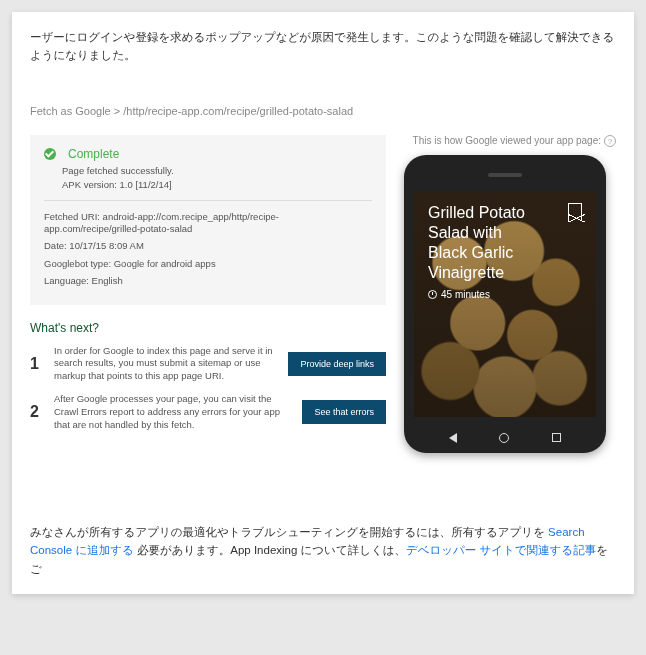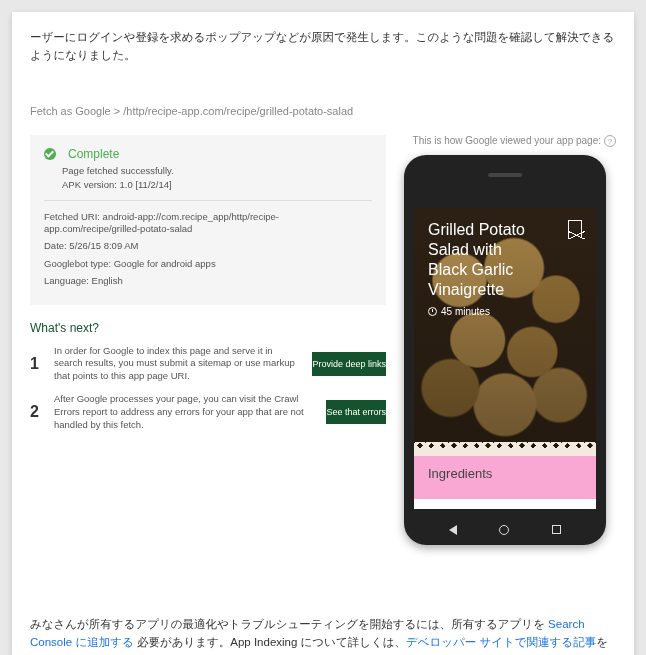--- a/index.html
+++ b/index.html
@@ -17,23 +17,23 @@
     .check-icon { width: 12px; height: 12px; background: #4CAF50; border-radius: 50%; position: relative; }
     .check-icon::after { content: ""; position: absolute; left: 3px; top: 1px; width: 3px; height: 6px; border: solid #fff; border-width: 0 2px 2px 0; transform: rotate(45deg); }
     .status-text { color: #4CAF50; font-size: 12px; }
     .status-sub { font-size: 9.5px; color: #555; margin-left: 18px; margin-bottom: 3px; }
     .divider { border: none; border-top: 1px solid #ddd; margin: 10px 0; }
     .meta-line { font-size: 9.5px; color: #555; margin-bottom: 5px; line-height: 1.3; }
     .whats-next { font-size: 12px; color: #14532d; margin: 16px 0 10px; }
     .step-row { display: flex; align-items: center; gap: 10px; margin-bottom: 10px; }
     .step-num { font-size: 16px; font-weight: bold; color: #333; width: 14px; }
     .step-text { font-size: 9.5px; color: #555; flex: 1; line-height: 1.35; }
-    .step-btn { background: #14532d; color: #fff; font-size: 9px; padding: 7px 0; border: none; cursor: pointer; text-align: center; white-space: nowrap; }
+    .step-btn { background: #0c4a6e; color: #fff; font-size: 9px; padding: 7px 12px; border: none; cursor: pointer; text-align: center; white-space: nowrap; }
     
-    .phone { width: 202px; height: 390px; background: #222; border-radius: 22px; padding: 53px 10px 36px; position: relative; box-shadow: 0 3px 10px rgba(0,0,0,0.35); }
+    .phone { width: 202px; height: 298px; background: #222; border-radius: 22px; padding: 36px 10px 36px; position: relative; box-shadow: 0 3px 10px rgba(0,0,0,0.35); }
     .phone-speaker { position: absolute; top: 18px; left: 50%; transform: translateX(-50%); width: 34px; height: 4px; background: #444; border-radius: 2px; }
     .phone-screen { width: 100%; height: 100%; background: #fff; position: relative; overflow: hidden; }
     .recipe-hero { height: 240px; background: linear-gradient(rgba(60,40,20,0.15), rgba(30,20,10,0.55)), radial-gradient(circle at 25% 30%, #c9a05a 12%, transparent 13%), radial-gradient(circle at 55% 25%, #b8924e 14%, transparent 15%), radial-gradient(circle at 78% 38%, #a8823f 11%, transparent 12%), radial-gradient(circle at 35% 55%, #c39a54 15%, transparent 16%), radial-gradient(circle at 65% 60%, #b08844 13%, transparent 14%), radial-gradient(circle at 20% 75%, #9e7a3a 12%, transparent 13%), radial-gradient(circle at 50% 82%, #c9a05a 14%, transparent 15%), radial-gradient(circle at 80% 78%, #b8924e 11%, transparent 12%), #2a1f14; position: relative; padding: 12px 14px; color: #fff; }
     .bookmark { position: absolute; top: 12px; right: 14px; width: 14px; height: 18px; border: 1.5px solid #fff; border-bottom: none; }
     .bookmark::after { content: ""; position: absolute; bottom: -6px; left: -1.5px; width: 0; height: 0; border-left: 8.5px solid transparent; border-right: 8.5px solid transparent; border-top: 6px solid #fff; opacity: 0; }
     .bookmark::before { content: ""; position: absolute; bottom: -1px; left: -1.5px; width: 17px; height: 8px; background: linear-gradient(to bottom right, transparent 48%, #fff 48%, #fff 55%, transparent 55%), linear-gradient(to bottom left, transparent 48%, #fff 48%, #fff 55%, transparent 55%); }
     .recipe-title { font-size: 16px; font-weight: 300; line-height: 1.25; max-width: 110px; }
     .recipe-time { font-size: 10px; margin-top: 6px; display: flex; align-items: center; gap: 4px; }
     .clock-icon { width: 9px; height: 9px; border: 1px solid #fff; border-radius: 50%; position: relative; }
     .clock-icon::after { content: ""; position: absolute; left: 3px; top: 1px; width: 1px; height: 3px; background: #fff; }
@@ -64,21 +64,21 @@
 
       <div class="status-box">
         <div class="status-line">
           <span class="check-icon"></span>
           <span class="status-text">Complete</span>
         </div>
         <div class="status-sub">Page fetched successfully.</div>
         <div class="status-sub">APK version: 1.0 [11/2/14]</div>
         <hr class="divider">
         <div class="meta-line">Fetched URI: android-app://com.recipe_app/http/recipe-app.com/recipe/grilled-potato-salad</div>
-        <div class="meta-line">Date: 5/26/15 8:09 AM</div>
+        <div class="meta-line">Date: 10/17/15 8:09 AM</div>
         <div class="meta-line">Googlebot type: Google for android apps</div>
         <div class="meta-line">Language: English</div>
       </div>
 
       <div class="whats-next">What's next?</div>
 
       <div class="step-row">
         <div class="step-num">1</div>
         <div class="step-text">In order for Google to index this page and serve it in search results, you must submit a sitemap or use markup that points to this app page URI.</div>
         <button class="step-btn">Provide deep links</button>

